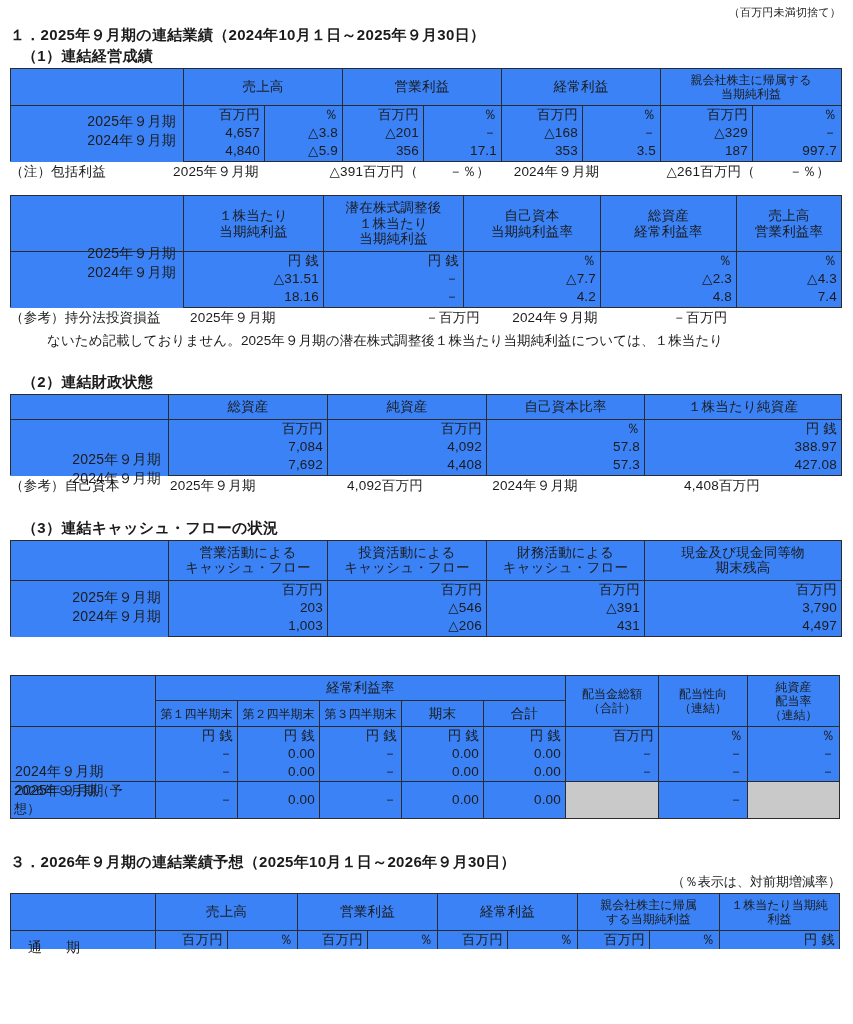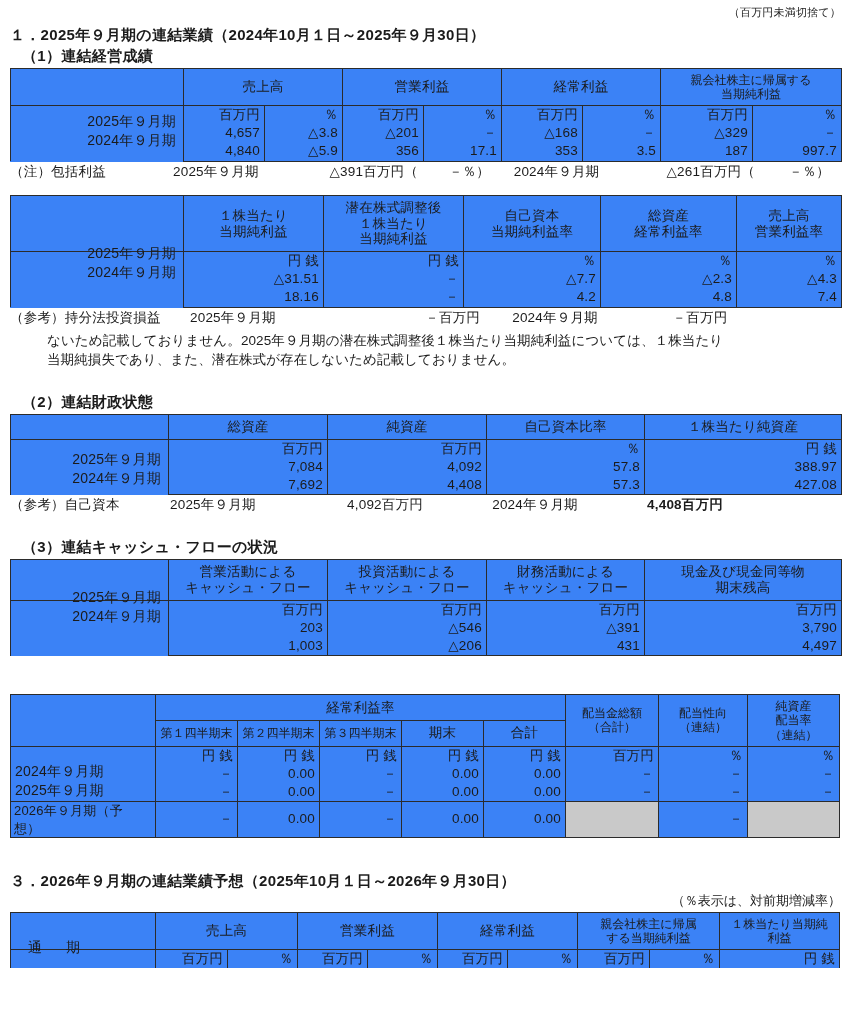--- a/index.html
+++ b/index.html
@@ -244,21 +244,20 @@
     <div class="period">2025年９月期</div>
     <div class="period">2024年９月期</div>
   </div>
 
   <div class="rowline">
     <span style="width:180px; display:inline-block;">（参考）持分法投資損益</span><span style="width:130px; display:inline-block;">2025年９月期</span><span style="width:160px; display:inline-block; text-align:right;">－百万円</span><span style="width:150px; display:inline-block; text-align:center;">2024年９月期</span><span style="width:140px; display:inline-block; text-align:center;">－百万円</span>
   </div>
 
   <div class="note-block">
     <span class="ni ind">ないため記載しておりません。2025年９月期の潜在株式調整後１株当たり当期純利益については、１株当たり</span>
-    <span class="ni ind">当期純損失であり、また、潜在株式が存在しないため記載しておりません。</span>
   </div>
 
   <div class="gap-l"></div>
 
   <div class="subsec-title">（2）連結財政状態</div>
   <table class="fin">
     <colgroup>
       <col style="width:158px">
         <col style="width:159px">
         <col style="width:159px">
@@ -293,21 +292,21 @@
       <td class="num nb-t">427.08</td>
     </tr>
   </tbody>
     </table>
   <div style="position:absolute; left:10px; top:450px; width:158px;">
     <div class="period">2025年９月期</div>
     <div class="period">2024年９月期</div>
   </div>
 
   <div class="rowline">
-    <span style="width:160px; display:inline-block;">（参考）自己資本</span><span style="width:140px; display:inline-block;">2025年９月期</span><span style="width:150px; display:inline-block; text-align:center;">4,092百万円</span><span style="width:150px; display:inline-block; text-align:center;">2024年９月期</span><span style="width:150px; display:inline-block; text-align:center;font-weight:bold;">4,408百万円</span>
+    <span style="width:160px; display:inline-block;">（参考）自己資本</span><span style="width:140px; display:inline-block;">2025年９月期</span><span style="width:150px; display:inline-block; text-align:center;">4,092百万円</span><span style="width:150px; display:inline-block; text-align:center;">2024年９月期</span><span style="width:150px; display:inline-block; text-align:right;">4,408百万円</span>
   </div>
 
   <div class="gap-l"></div>
 
   <div class="subsec-title">（3）連結キャッシュ・フローの状況</div>
   <table class="fin">
     <colgroup>
       <col style="width:158px">
         <col style="width:159px">
         <col style="width:159px">

